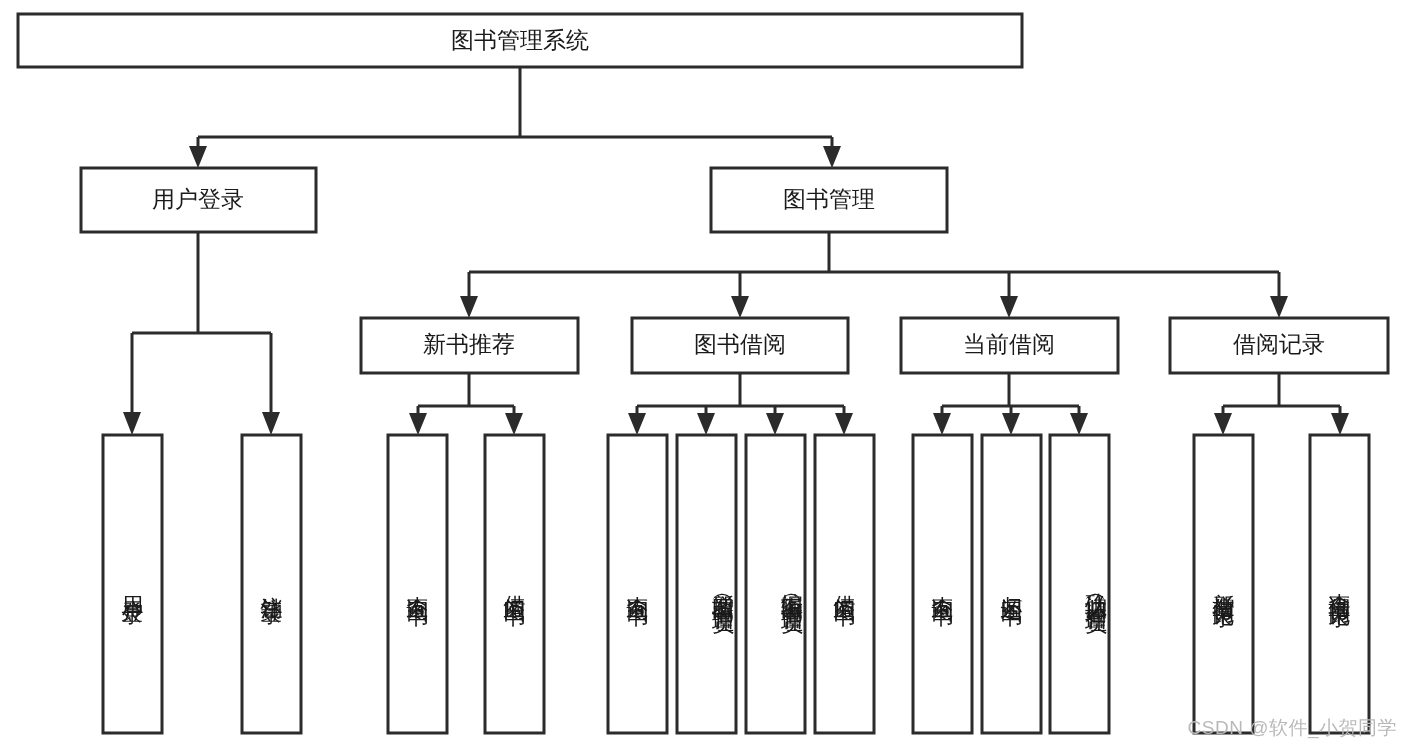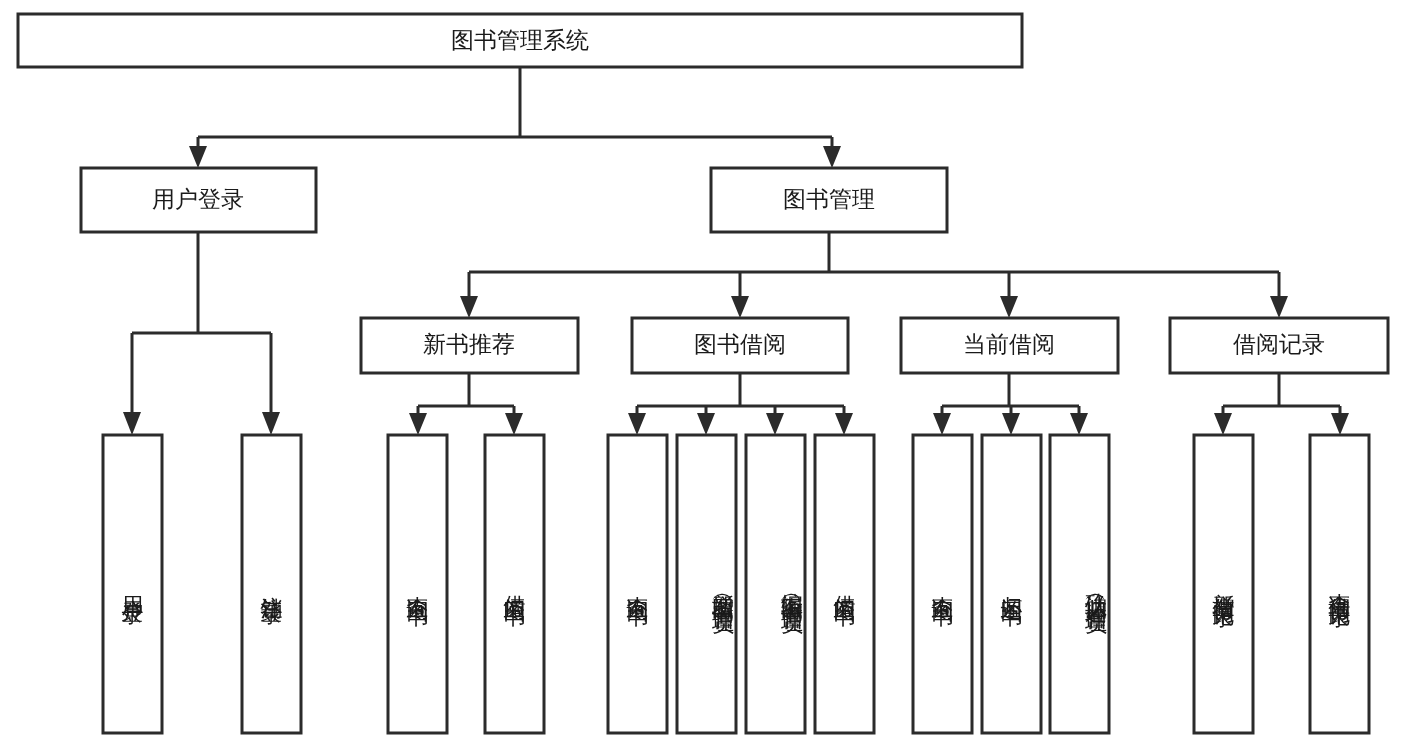--- a/index.html
+++ b/index.html
@@ -218,14 +218,15 @@
   <div class="node-label-v" style="left:746px; top:435px; width:59px; height:298px; align-items:flex-start; padding-top:8px; box-sizing:border-box;">编辑图书（管理员）</div>
   <div class="node-label-v" style="left:815px; top:435px; width:59px; height:298px;">借阅图书</div>
 
   <div class="node-label-v" style="left:913px; top:435px; width:59px; height:298px;">查询图书</div>
   <div class="node-label-v" style="left:982px; top:435px; width:59px; height:298px;">归还图书</div>
   <div class="node-label-v" style="left:1050px; top:435px; width:59px; height:298px; align-items:flex-start; padding-top:8px; box-sizing:border-box;">确认归还（管理员）</div>
 
   <div class="node-label-v" style="left:1194px; top:435px; width:59px; height:298px;">新增借阅记录</div>
   <div class="node-label-v" style="left:1310px; top:435px; width:59px; height:298px;">查询借阅记录</div>
 
+  <div class="watermark">CSDN @软件_小贺同学</div>
 
 </div>
 
 </body></html>

